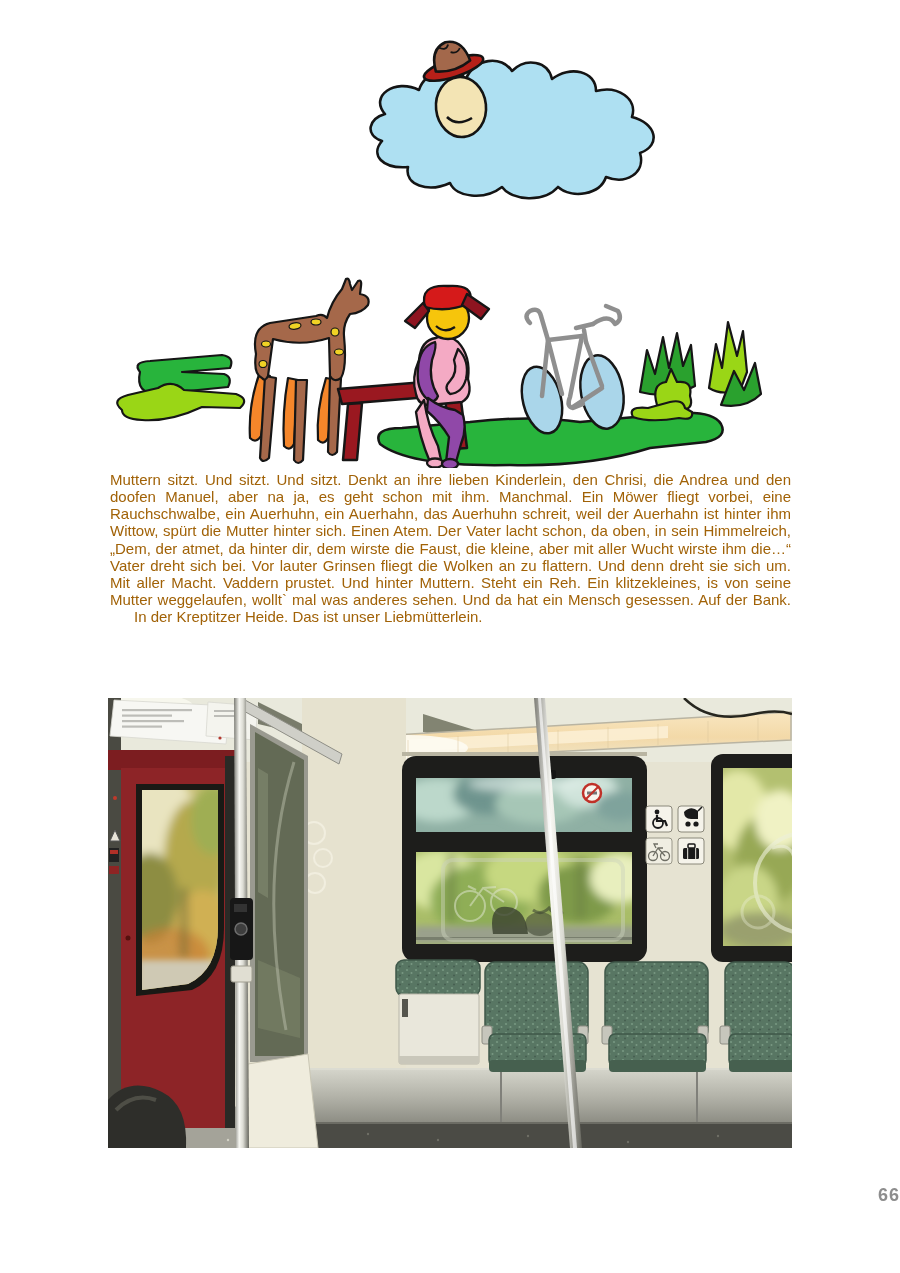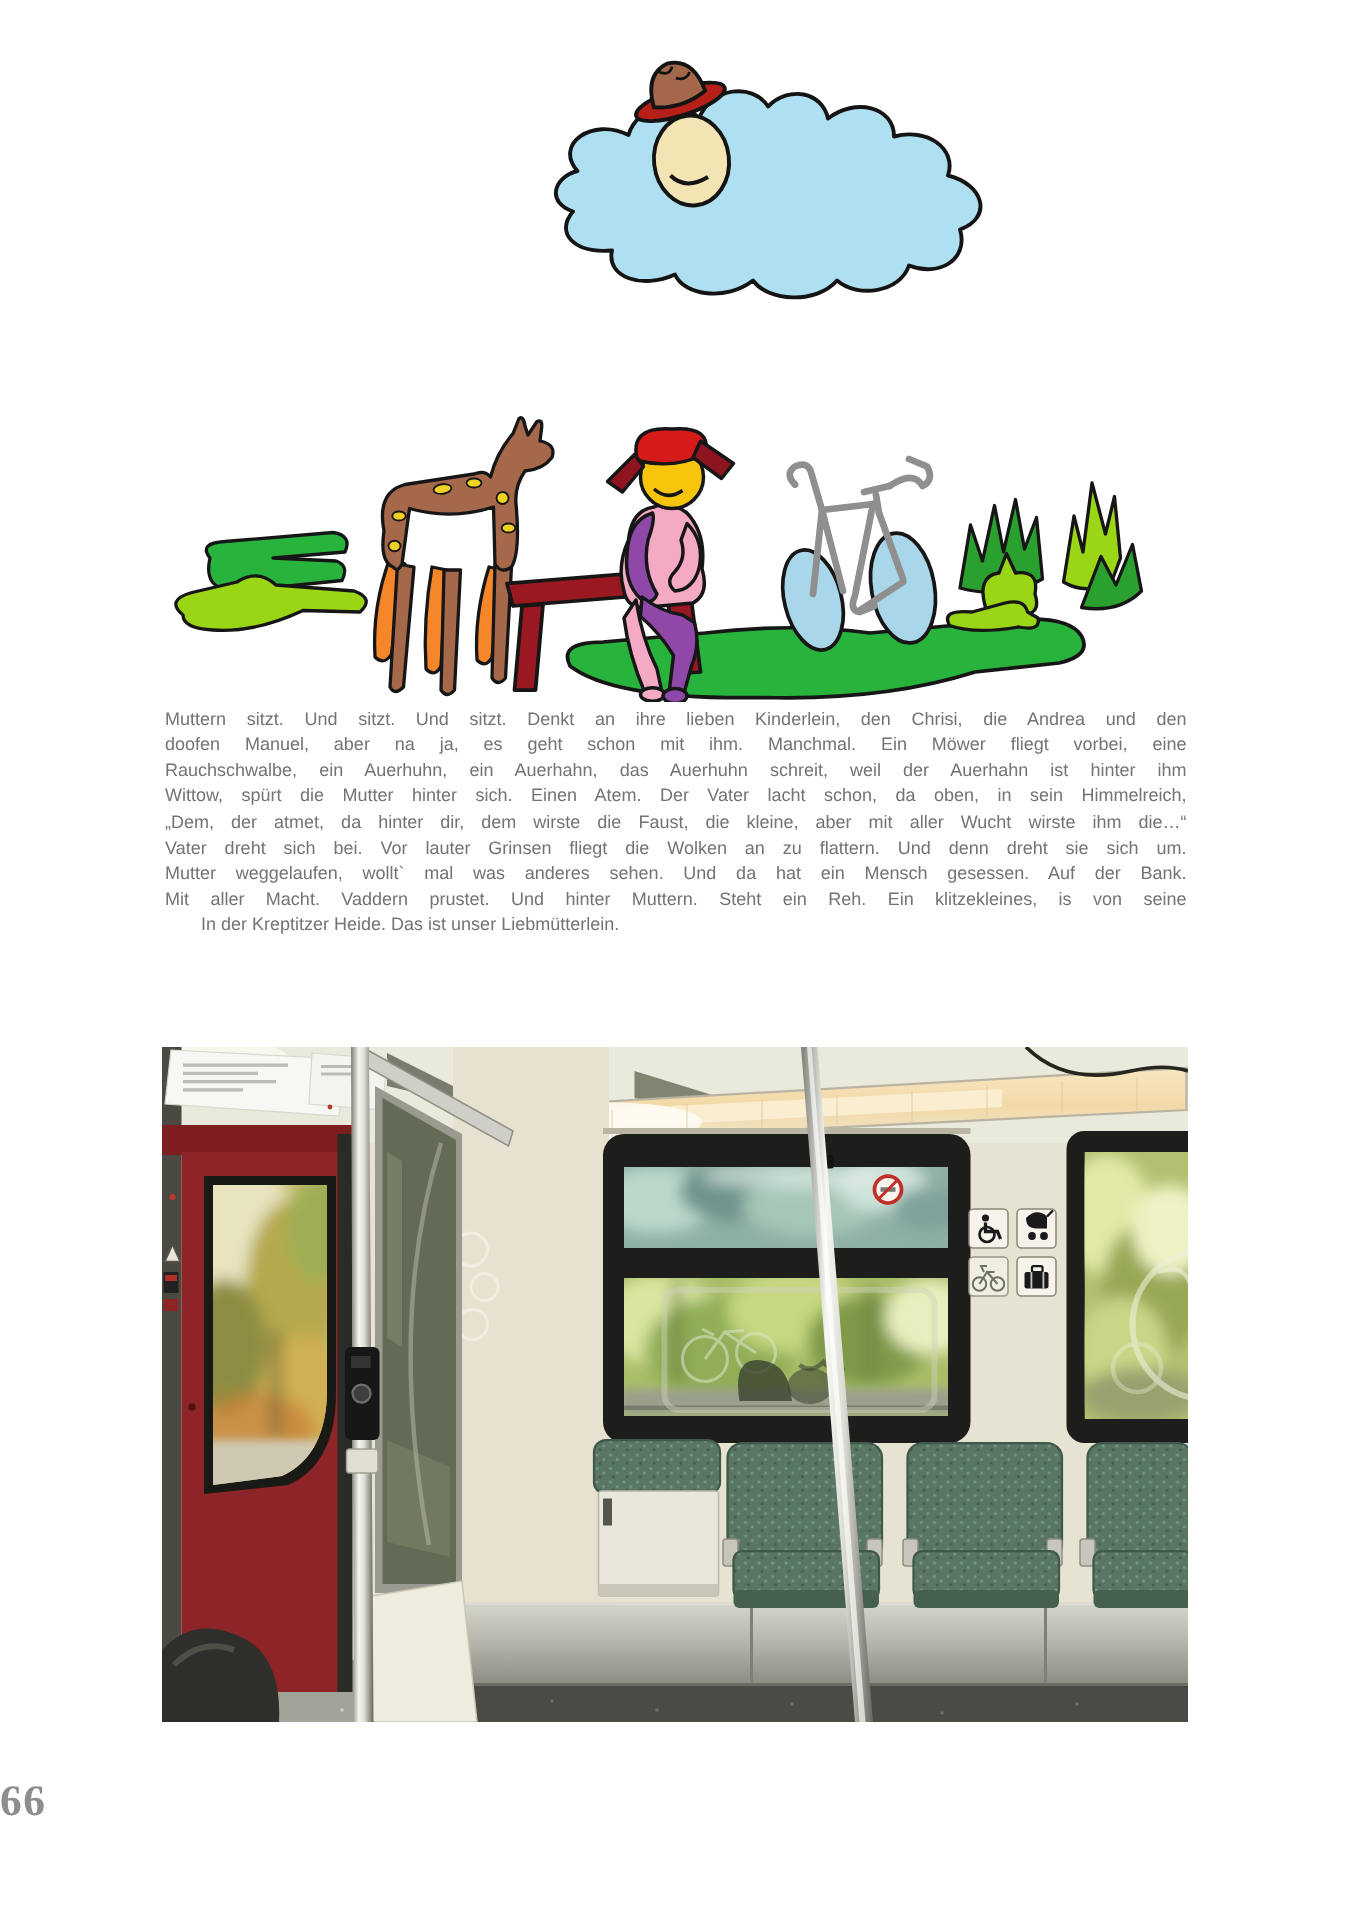--- a/index.html
+++ b/index.html
@@ -1,24 +1,24 @@
 <!DOCTYPE html>
 <html><head>
 <meta charset="utf-8">
 <style>
   html,body{margin:0;padding:0;background:#ffffff;}
   .page{position:relative;width:900px;height:1273px;background:#ffffff;overflow:hidden;
         font-family:"Liberation Sans",sans-serif;}
   .illu{position:absolute;}
-  .story{position:absolute;left:110px;top:471px;width:681px;color:#737373;
-         font-size:12px;line-height:17.15px;}
+  .story{position:absolute;left:110px;top:471px;width:681px;color:#a16207;
+         font-size:15px;line-height:17.15px;}
   .tline{text-align:justify;text-align-last:justify;}
   .tline.last{text-align-last:auto;margin-left:24px;}
-  .pagenum{position:absolute;left:0;right:0;top:1185px;text-align:left;
-           color:#8d8d8d;font-weight:bold;font-size:29px;letter-spacing:1px;font-family:Liberation Serif, serif;}
+  .pagenum{position:absolute;left:0;right:0;top:1185px;text-align:right;
+           color:#8d8d8d;font-weight:bold;font-size:18px;letter-spacing:1px;}
 </style>
 </head>
 <body>
 
 <div class="page">
 
   <svg class="illu" style="left:333px;top:40px" width="340" height="168" viewBox="0 0 340 168">
     <g stroke="#141414" stroke-width="2.6" stroke-linejoin="round">
       <path fill="#aee0f2" d="
         M52,74 C36,56 62,38 86,50 C92,30 120,24 133,39 C141,18 169,15 179,31
@@ -123,22 +123,22 @@
     </g>
   </svg>
 
   <div class="story">
     <div class="tline">Muttern sitzt. Und sitzt. Und sitzt. Denkt an ihre lieben Kinderlein, den Chrisi, die Andrea und den</div>
     <div class="tline">doofen Manuel, aber na ja, es geht schon mit ihm. Manchmal. Ein Möwer fliegt vorbei, eine</div>
     <div class="tline">Rauchschwalbe, ein Auerhuhn, ein Auerhahn, das Auerhuhn schreit, weil der Auerhahn ist hinter ihm</div>
     <div class="tline">Wittow, spürt die Mutter hinter sich. Einen Atem. Der Vater lacht schon, da oben, in sein Himmelreich,</div>
     <div class="tline">„Dem, der atmet, da hinter dir, dem wirste die Faust, die kleine, aber mit aller Wucht wirste ihm die…“</div>
     <div class="tline">Vater dreht sich bei. Vor lauter Grinsen fliegt die Wolken an zu flattern. Und denn dreht sie sich um.</div>
+    <div class="tline">Mit aller Macht. Vaddern prustet. Und hinter Muttern. Steht ein Reh. Ein klitzekleines, is von seine</div>
     <div class="tline">Mutter weggelaufen, wollt` mal was anderes sehen. Und da hat ein Mensch gesessen. Auf der Bank.</div>
-    <div class="tline">Mit aller Macht. Vaddern prustet. Und hinter Muttern. Steht ein Reh. Ein klitzekleines, is von seine</div>
     <div class="tline last">In der Kreptitzer Heide. Das ist unser Liebmütterlein.</div>
   </div>
 
   <svg class="illu" style="left:108px;top:698px" width="684" height="450" viewBox="0 0 684 450">
     <defs>
       <filter id="b5" x="-40%" y="-40%" width="180%" height="180%">
           <feGaussianBlur stdDeviation="5"></feGaussianBlur>
         </filter>
       <filter id="b3" x="-40%" y="-40%" width="180%" height="180%">
           <feGaussianBlur stdDeviation="3"></feGaussianBlur>

